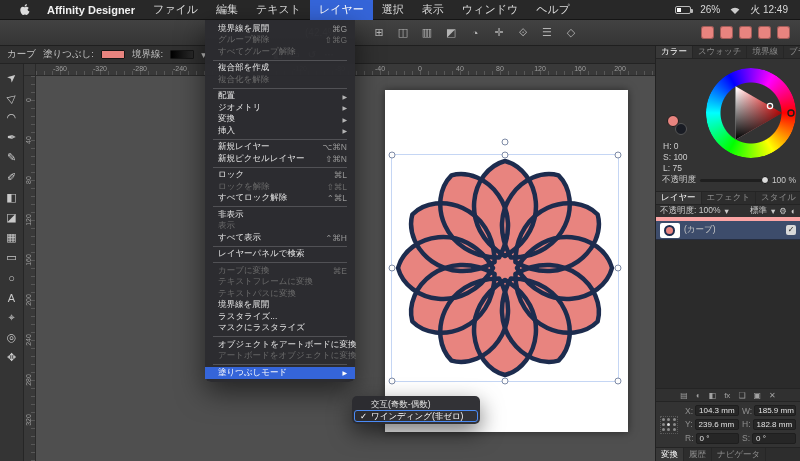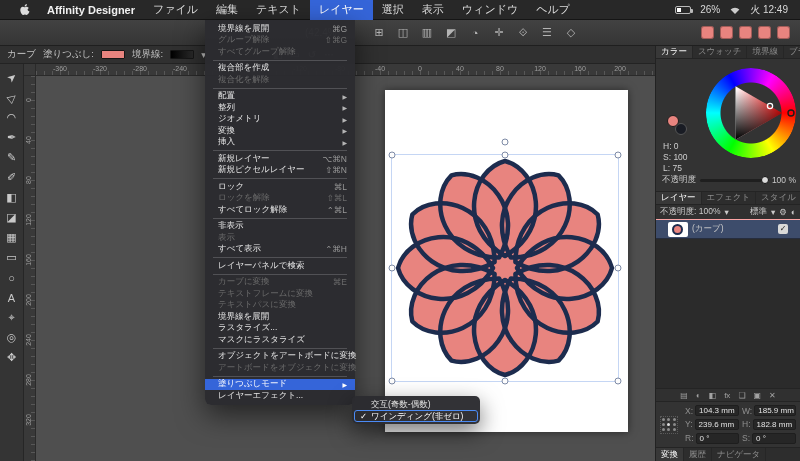--- a/index.html
+++ b/index.html
@@ -59,23 +59,23 @@
   .cstroke { position:absolute; left:19px; top:64px; width:12px; height:12px; border-radius:50%; background:#191c24; border:1px solid #555; }
   .hsl { position:absolute; left:7px; top:82px; line-height:11px; color:#cfcfcf; }
   .wheel { position:absolute; left:50px; top:9px; width:90px; height:90px; }
   .ring { width:90px; height:90px; border-radius:50%;
     background:conic-gradient(from 90deg,#f00,#ff0,#0f0,#0ff,#00f,#f0f,#f00);
     -webkit-mask:radial-gradient(circle,transparent 0 30px,#000 31px); mask:radial-gradient(circle,transparent 0 30px,#000 31px); }
   .wheel svg { position:absolute; left:0; top:0; }
   .oprow { position:absolute; left:6px; right:4px; bottom:5px; display:flex; align-items:center; gap:4px; }
   .slider { flex:1; height:3px; background:#1f1f1f; border-radius:2px; position:relative; }
   .knob { position:absolute; right:-1px; top:-3px; width:8px; height:8px; background:#dcdcdc; border-radius:50%; border:1px solid #111; }
-  .blendrow { flex:0 0 15px; display:flex; align-items:center; gap:4px; padding:0 4px; background:#303030; border-bottom:1px solid #fca5a5; }
+  .blendrow { flex:0 0 15px; display:flex; align-items:center; gap:4px; padding:0 4px; background:#303030; border-bottom:4px solid #fca5a5; }
   .layerlist { flex:1 1 auto; background:#2b2b2b; overflow:hidden; }
-  .layerrow { height:19px; background:#3d4c6b; display:flex; align-items:center; gap:4px; padding:0 12px; border-bottom:1px solid #262d3e; }
+  .layerrow { height:19px; background:#3d4c6b; display:flex; align-items:center; gap:4px; padding:0 4px; border-bottom:1px solid #262d3e; }
   .thumb { width:20px; height:15px; background:#fff; border-radius:2px; position:relative; }
   .thumb i { position:absolute; left:4px; top:2px; width:11px; height:11px; border-radius:50%; background:#e8847f; border:2px solid #1d2c4e; }
   .lcheck { margin-left:auto; width:10px; height:10px; background:#d9d9d9; border-radius:2px; color:#1a1a1a; font-size:8px; line-height:10px; text-align:center; }
   .footicons { flex:0 0 13px; display:flex; align-items:center; justify-content:center; gap:8px; background:#303030; border-top:1px solid #242424; color:#a2a2a2; font-size:8px; }
   .transform { flex:0 0 46px; display:grid; grid-template-columns:22px 1fr 1fr; gap:2px 3px; padding:3px 4px; background:#333; border-top:1px solid #242424; }
   .anchor { grid-row:1 / 4; align-self:center; width:18px; height:18px; display:grid; grid-template-columns:repeat(3,1fr); grid-template-rows:repeat(3,1fr); border:1px dotted #5a5a5a; }
   .anchor i { width:3px; height:3px; border-radius:50%; background:#8b8b8b; place-self:center; }
   .anchor i.sel { background:#e0e0e0; }
   .tf { display:flex; align-items:center; gap:2px; min-width:0; }
   .tf .lab { color:#8f8f8f; flex:0 0 auto; }
@@ -407,24 +407,20 @@
     </div>
   <div class="mi dis">
       <span>複合化を解除</span>
     </div>
   <div class="msep"></div>
   <div class="mi">
       <span>配置</span>
       <span class="arr">▶</span>
     </div>
   <div class="mi">
-      <span>整列</span>
-      <span class="arr">▶</span>
-    </div>
-  <div class="mi">
       <span>ジオメトリ</span>
       <span class="arr">▶</span>
     </div>
   <div class="mi">
       <span>変換</span>
       <span class="arr">▶</span>
     </div>
   <div class="mi">
       <span>挿入</span>
       <span class="arr">▶</span>
@@ -490,23 +486,20 @@
   <div class="mi">
       <span>オブジェクトをアートボードに変換</span>
     </div>
   <div class="mi dis">
       <span>アートボードをオブジェクトに変換</span>
     </div>
   <div class="msep"></div>
   <div class="mi hl">
       <span>塗りつぶしモード</span>
       <span class="arr">▶</span>
-    </div>
-  <div class="mi">
-      <span>レイヤーエフェクト...</span>
     </div>
 </div>
 
 <div class="submenu">
   <div class="smi">
     <span class="chk"></span>
     <span>交互(奇数-偶数)</span>
   </div>
   <div class="smi focused">
     <span class="chk">✓</span>

